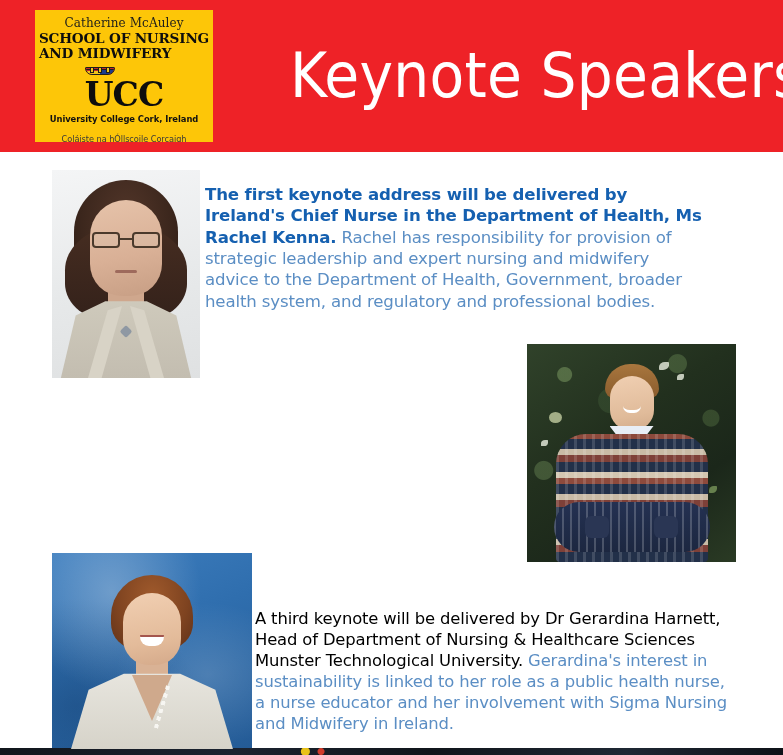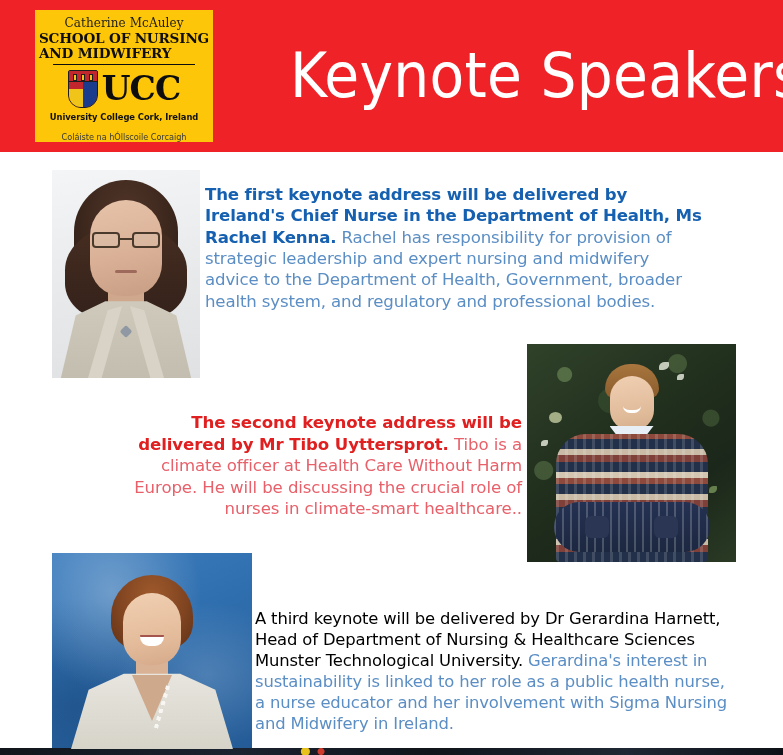--- a/index.html
+++ b/index.html
@@ -62,24 +62,24 @@
     margin-top: 1px;
   }
   .logo-rule {
     width: 142px;
     height: 2px;
     background: #0d0d0d;
     margin: 2px 0 3px 0;
   }
   .logo-mid {
     display: flex;
-    align-items: center;
     justify-content: center;
     gap: 4px;
     height: 44px;
+    flex-direction: column;
   }
   .crest {
     position: relative;
     width: 30px;
     height: 38px;
     background: #b22222;
     border: 1.4px solid #1d1d1b;
     border-radius: 2px 2px 13px 13px;
     overflow: hidden;
   }
@@ -517,21 +517,20 @@
     <div class="hair"></div>
     <div class="face"></div>
     <div class="smile"></div>
     <div class="collar"></div>
     <div class="sweater"></div>
     <div class="arms"></div>
     <div class="hand l"></div>
     <div class="hand r"></div>
   </div>
 
-  <p class="para" id="para-tibo"><span class="lead">The second keynote address will be delivered by Mr Tibo Uyttersprot.</span><span> Tibo is a climate officer at Health Care Without Harm Europe. He will be discussing the crucial role of nurses in climate-smart healthcare..</span></p>
 
   <div class="photo" id="photo-harnett">
     <div class="hair"></div>
     <div class="face"></div>
     <div class="smile"></div>
     <div class="neck"></div>
     <div class="blouse"></div>
     <div class="vneck"></div>
     <div class="trim"></div>
   </div>

